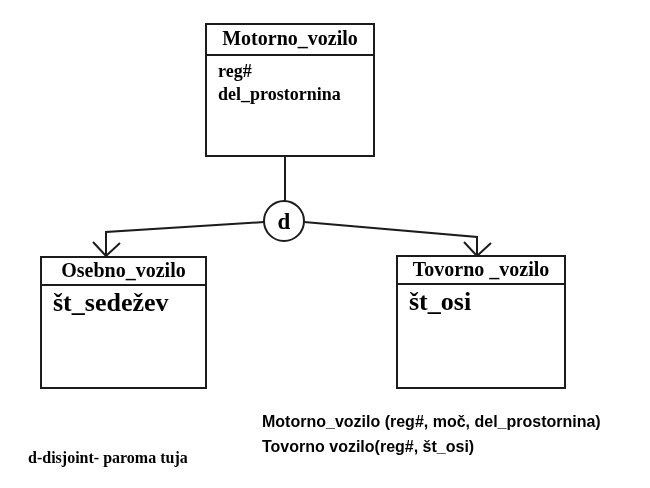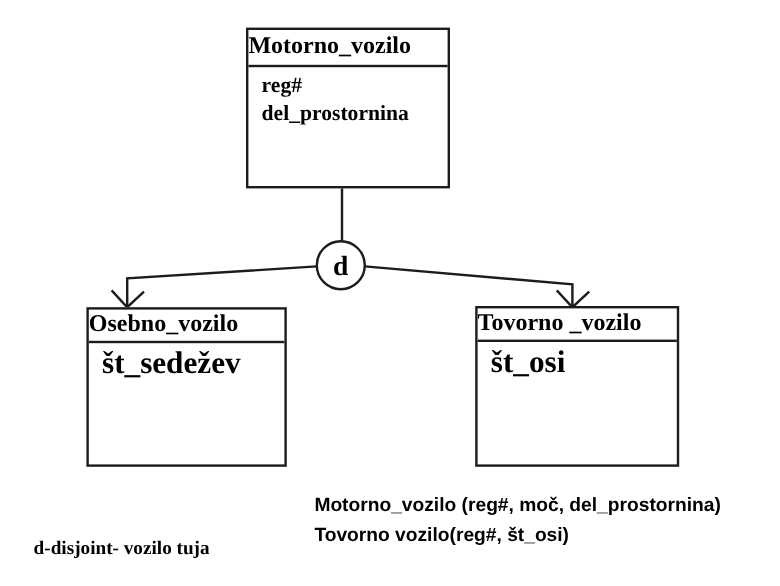--- a/index.html
+++ b/index.html
@@ -19,38 +19,38 @@
   }
   .entity {
     position: absolute;
     border: 2px solid #1c1c1c;
     background: #ffffff;
     box-sizing: border-box;
   }
   .entity-header {
     border-bottom: 2px solid #1c1c1c;
     font-weight: bold;
-    text-align: left;
+    text-align: center;
     font-size: 20px;
     white-space: nowrap;
     overflow: hidden;
   }
   .h-parent { height: 29px; line-height: 27px; }
   .h-child  { height: 26px; line-height: 24px; }
   .entity-body { padding: 4px 0 0 11px; }
   .attr {
     font-weight: bold;
     font-size: 18px;
     line-height: 23px;
     white-space: nowrap;
   }
   .attr-child { font-size: 26px; line-height: 25px; }
   .key { text-underline-offset: 2px; }
   #entity-parent { left: 205px; top: 23px;  width: 170px; height: 134px; }
-  #entity-left   { left: 40px;  top: 256px; width: 167px; height: 133px; margin-left: 32px; }
+  #entity-left   { left: 40px;  top: 256px; width: 167px; height: 133px; }
   #entity-right  { left: 396px; top: 255px; width: 170px; height: 134px; }
   .circle-label-text {
     font-family: "Liberation Serif", "DejaVu Serif", serif;
     font-weight: bold;
     font-size: 23px;
   }
   .schema {
     position: absolute;
     left: 238px; top: 409px;
     font-family: "Liberation Sans", "DejaVu Sans", sans-serif;
@@ -111,15 +111,15 @@
     <div class="entity-body">
       <div class="attr attr-child">št_osi</div>
     </div>
   </div>
 
   <div class="schema">
     <div class="schema-line"><span>Motorno_vozilo (</span><span class="key">reg#</span><span>, moč, del_prostornina)</span></div>
     <div class="schema-line"><span>Tovorno vozilo(</span><span class="key">reg#</span><span>, št_osi)</span></div>
   </div>
 
-  <div class="note">d-disjoint- vozilo tuja</div>
+  <div class="note">d-disjoint- paroma tuja</div>
 
 </div>
 
 </body></html>

